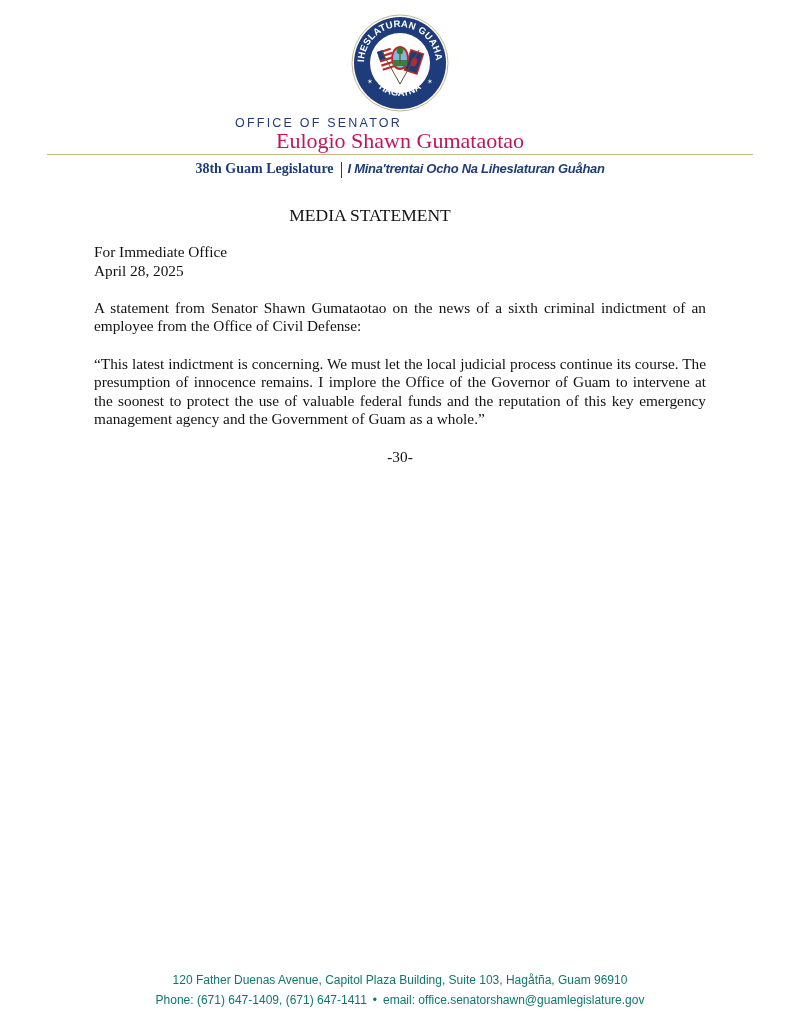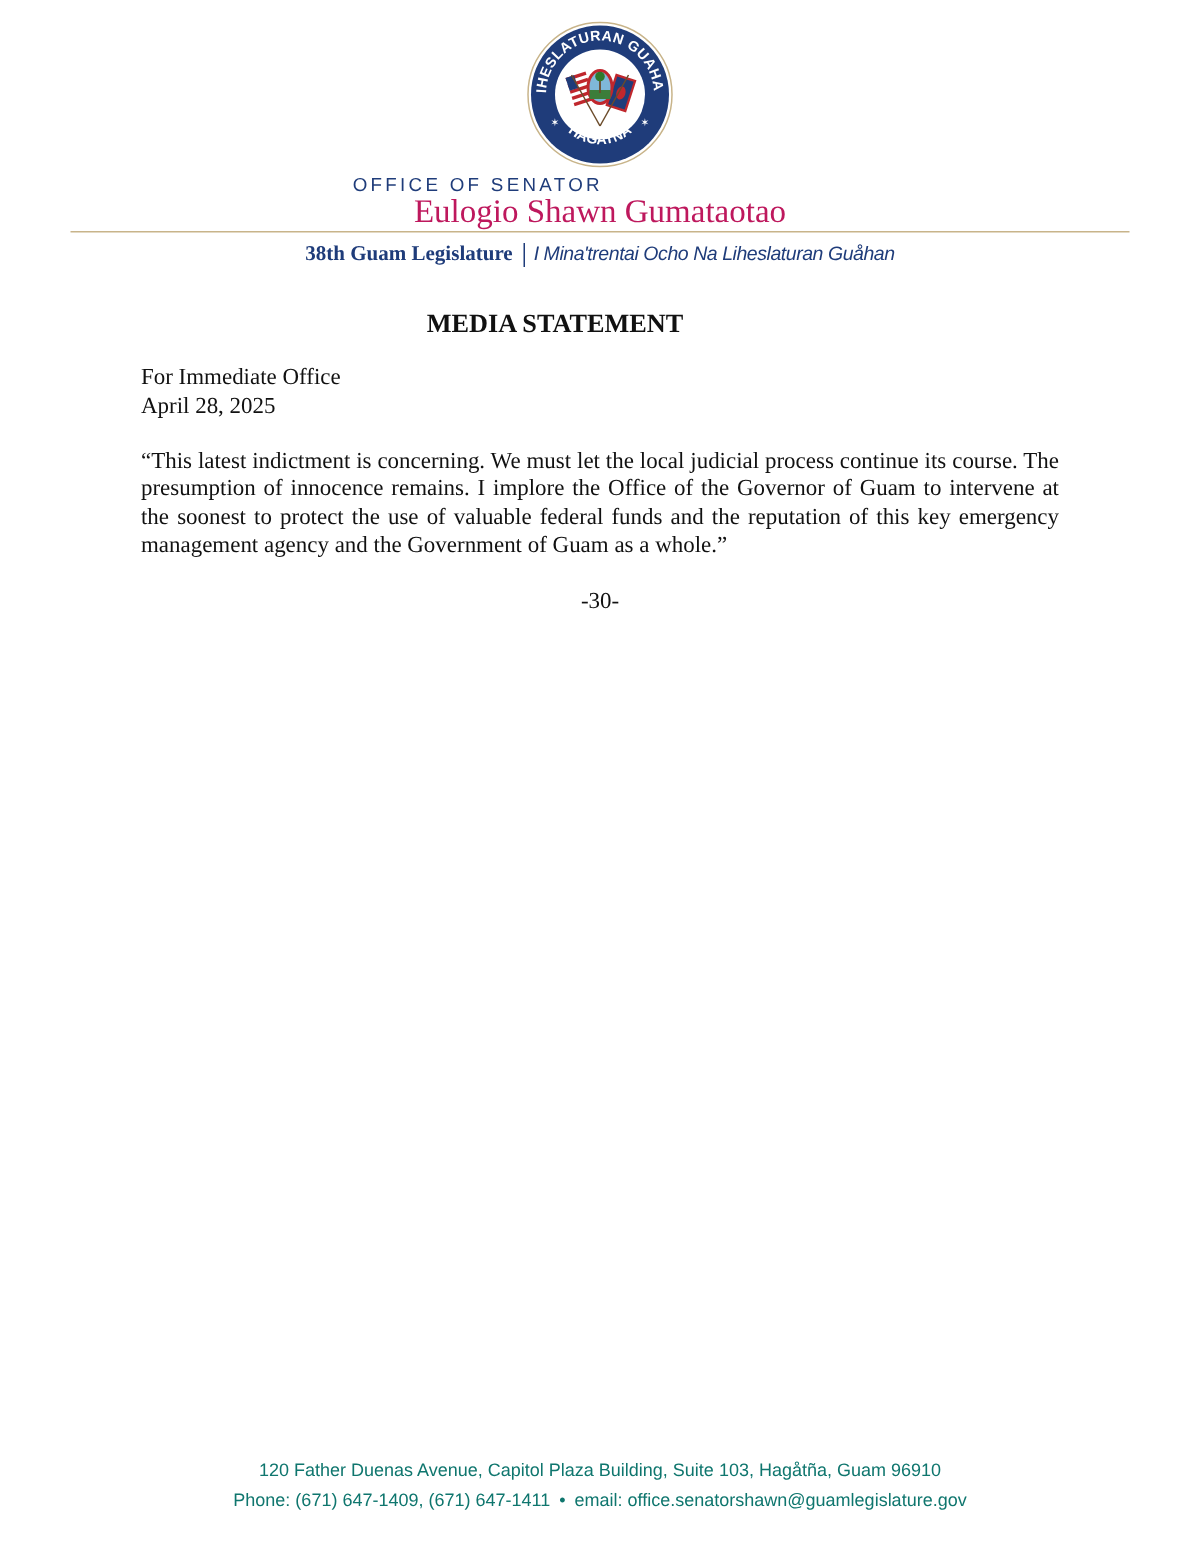--- a/index.html
+++ b/index.html
@@ -69,30 +69,30 @@
     .legislature-row .leg-sep {
       display: inline-block;
       width: 1px;
       height: 16px;
       background: #1f3c7a;
       vertical-align: middle;
       margin: 0 6px 0 7px;
     }
     .legislature-row .leg-ch {
       font-style: italic;
-      font-weight: normal;
+      font-weight: bold;
       letter-spacing: -0.3px;
     }
     .doc-title {
       position: absolute;
       left: 0;
       width: 740px;
       top: 205px;
       text-align: center;
-      font-weight: bold;
+      font-weight: normal;
       font-size: 17.5px;
     }
     .content {
       position: absolute;
       left: 94px;
       width: 612px;
       top: 243px;
       font-size: 15.3px;
       line-height: 18.6px;
     }
@@ -175,20 +175,21 @@
   <span class="leg-en">38th Guam Legislature</span><span class="leg-sep"></span><span class="leg-ch">I Mina'trentai Ocho Na Liheslaturan Guåhan</span>
 </div>
 
 <div class="doc-title">MEDIA STATEMENT</div>
 
 <div class="content">
   <p class="left">
     <span>For Immediate Office</span><br>
     <span>April 28, 2025</span>
   </p>
+  <p>A statement from Senator Shawn Gumataotao on the news of a sixth criminal indictment of an employee from the Office of Civil Defense:</p>
   <p>“This latest indictment is concerning. We must let the local judicial process continue its course. The presumption of innocence remains. I implore the Office of the Governor of Guam to intervene at the soonest to protect the use of valuable federal funds and the reputation of this key emergency management agency and the Government of Guam as a whole.”</p>
   <p class="end-mark">-30-</p>
 </div>
 
 <div class="footer">
   <div>120 Father Duenas Avenue, Capitol Plaza Building, Suite 103, Hagåtña, Guam 96910</div>
   <div>
     <span>Phone: (671) 647-1409, (671) 647-1411</span><span class="bullet">•</span><span>email: office.senatorshawn@guamlegislature.gov</span>
   </div>
 </div>

